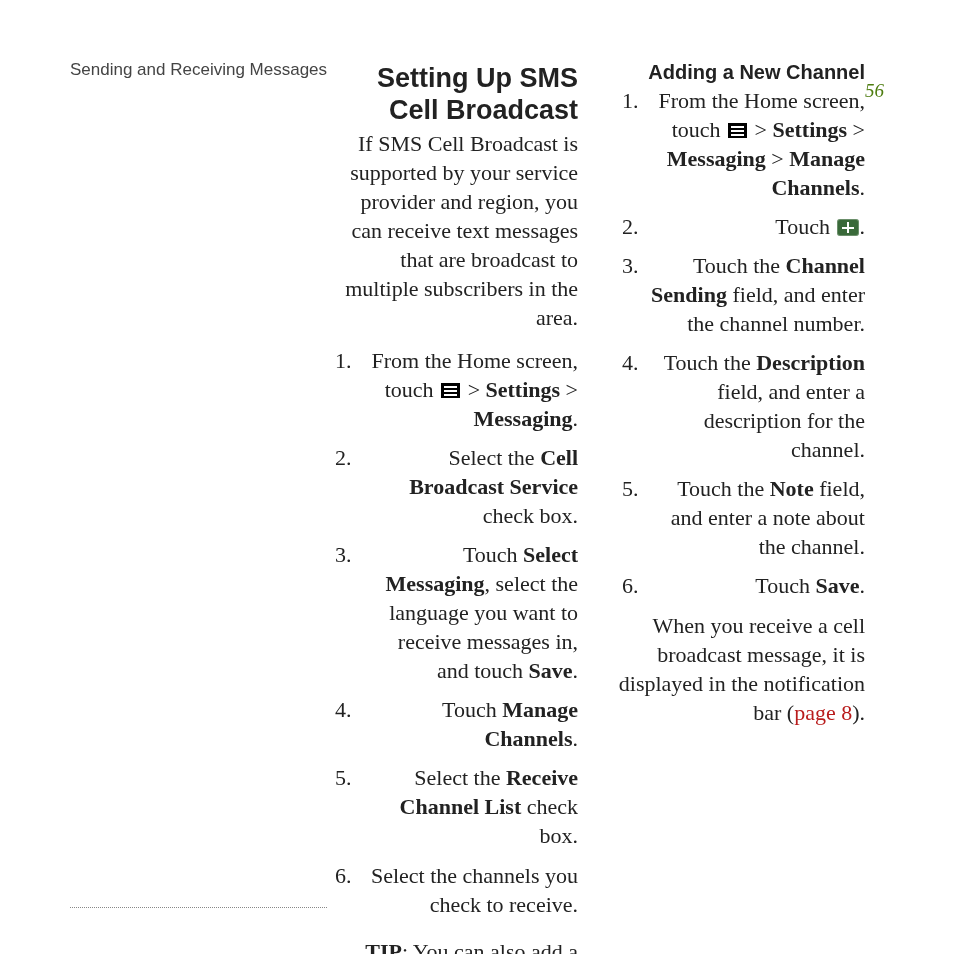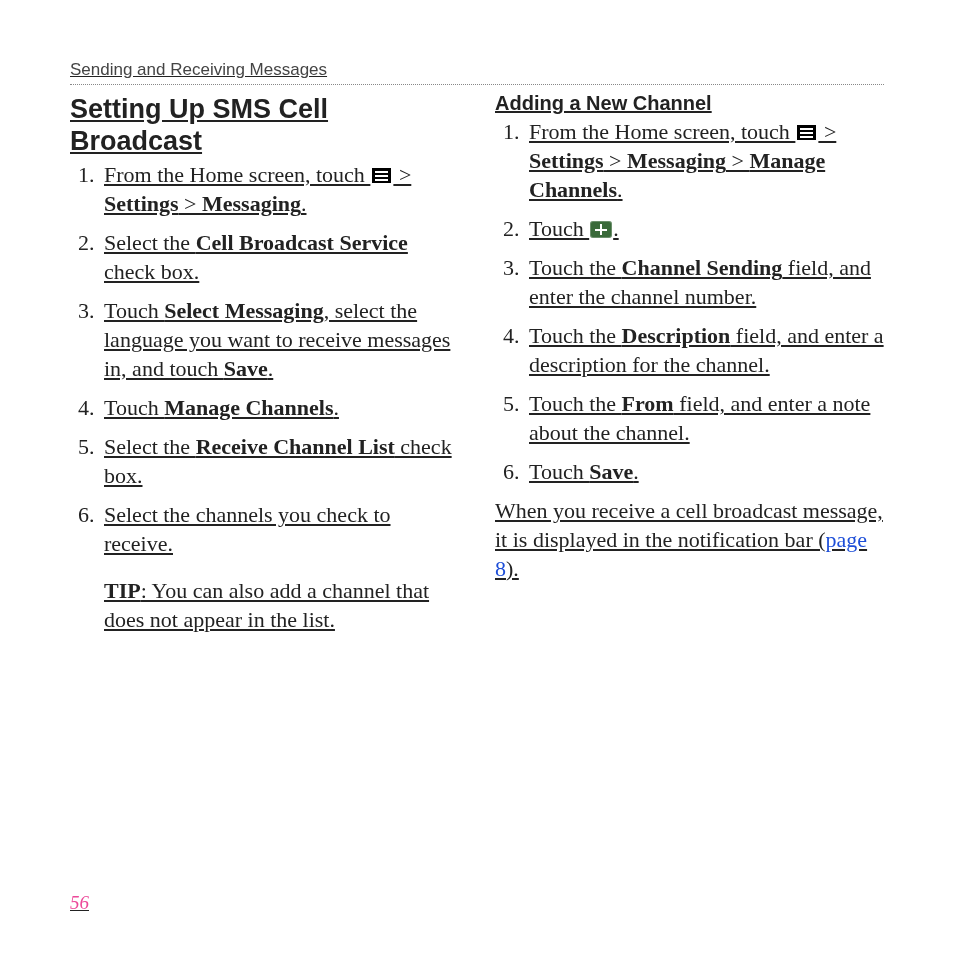--- a/index.html
+++ b/index.html
@@ -11,35 +11,35 @@
     height: 954px;
     box-sizing: border-box;
     position: relative;
     color: #222;
   }
   .page {
     padding: 60px 70px 40px 70px;
     box-sizing: border-box;
     height: 100%;
     display: flex;
-    flex-direction: column;
-    text-decoration: underline;
+    flex-direction: row;
   }
   .running-head {
     font-family: Arial, Helvetica, sans-serif;
     font-size: 17px;
     color: #444;
     padding-bottom: 4px;
     border-bottom: 1px dotted #888;
     margin-bottom: 6px;
   }
   .columns {
     display: flex;
     gap: 36px;
     flex: 1;
+    text-align: right;
   }
   .col {
     flex: 1;
     font-size: 22px;
     line-height: 1.32;
   }
   h2.section {
     font-family: Arial, Helvetica, sans-serif;
     font-weight: bold;
     font-size: 27px;
@@ -98,42 +98,43 @@
   }
   .icon-plus::before,
   .icon-plus::after {
     content: "";
     position: absolute;
     background: #fff;
   }
   .icon-plus::before { left: 50%; top: 3px; bottom: 3px; width: 2px; margin-left: -1px; }
   .icon-plus::after { top: 50%; left: 5px; right: 5px; height: 2px; margin-top: -1px; }
   .tip { margin-top: 18px; }
-  a.link { color: #1d4ed8; text-decoration: none; }
+  a.link { color: #b91c1c; text-decoration: none; }
   .footer {
     display: flex;
     justify-content: space-between;
     font-style: italic;
     font-size: 19px;
-    color: #ec4899;
+    color: #4d7c0f;
     margin-top: 20px;
   }
   .col2-top { margin-top: 0; }
   .sect-gap { margin-top: 16px; }
 </style>
 </head>
 <body>
 
 <div class="page">
   <div class="running-head">Sending and Receiving Messages</div>
 
   <div class="columns">
 
     <div class="col">
       <h2 class="section">Setting Up SMS Cell Broadcast</h2>
+      <p class="body">If SMS Cell Broadcast is supported by your service provider and region, you can receive text messages that are broadcast to multiple subscribers in the area.</p>
 
       <ol>
         <li>
           <span>From the Home screen, touch </span><span class="icon-menu"></span><span> &gt; </span><span class="b">Settings</span><span> &gt; </span><span class="b">Messaging</span><span>.</span>
         </li>
         <li>
           <span>Select the </span><span class="b">Cell Broadcast Service</span><span> check box.</span>
         </li>
         <li>
           <span>Touch </span><span class="b">Select Messaging</span><span>, select the language you want to receive messages in, and touch </span><span class="b">Save</span><span>.</span>
@@ -162,21 +163,21 @@
         <li>
           <span>Touch </span><span class="icon-plus"></span><span>.</span>
         </li>
         <li>
           <span>Touch the </span><span class="b">Channel Sending</span><span> field, and enter the channel number.</span>
         </li>
         <li>
           <span>Touch the </span><span class="b">Description</span><span> field, and enter a description for the channel.</span>
         </li>
         <li>
-          <span>Touch the </span><span class="b">From</span><span> field, and enter a note about the channel.</span>
+          <span>Touch the </span><span class="b">Note</span><span> field, and enter a note about the channel.</span>
         </li>
         <li>
           <span>Touch </span><span class="b">Save</span><span>.</span>
         </li>
       </ol>
 
       <p class="body">
         <span>When you receive a cell broadcast message, it is displayed in the notification bar (</span><a href="#" class="link">page 8</a><span>).</span>
       </p>
     </div>

